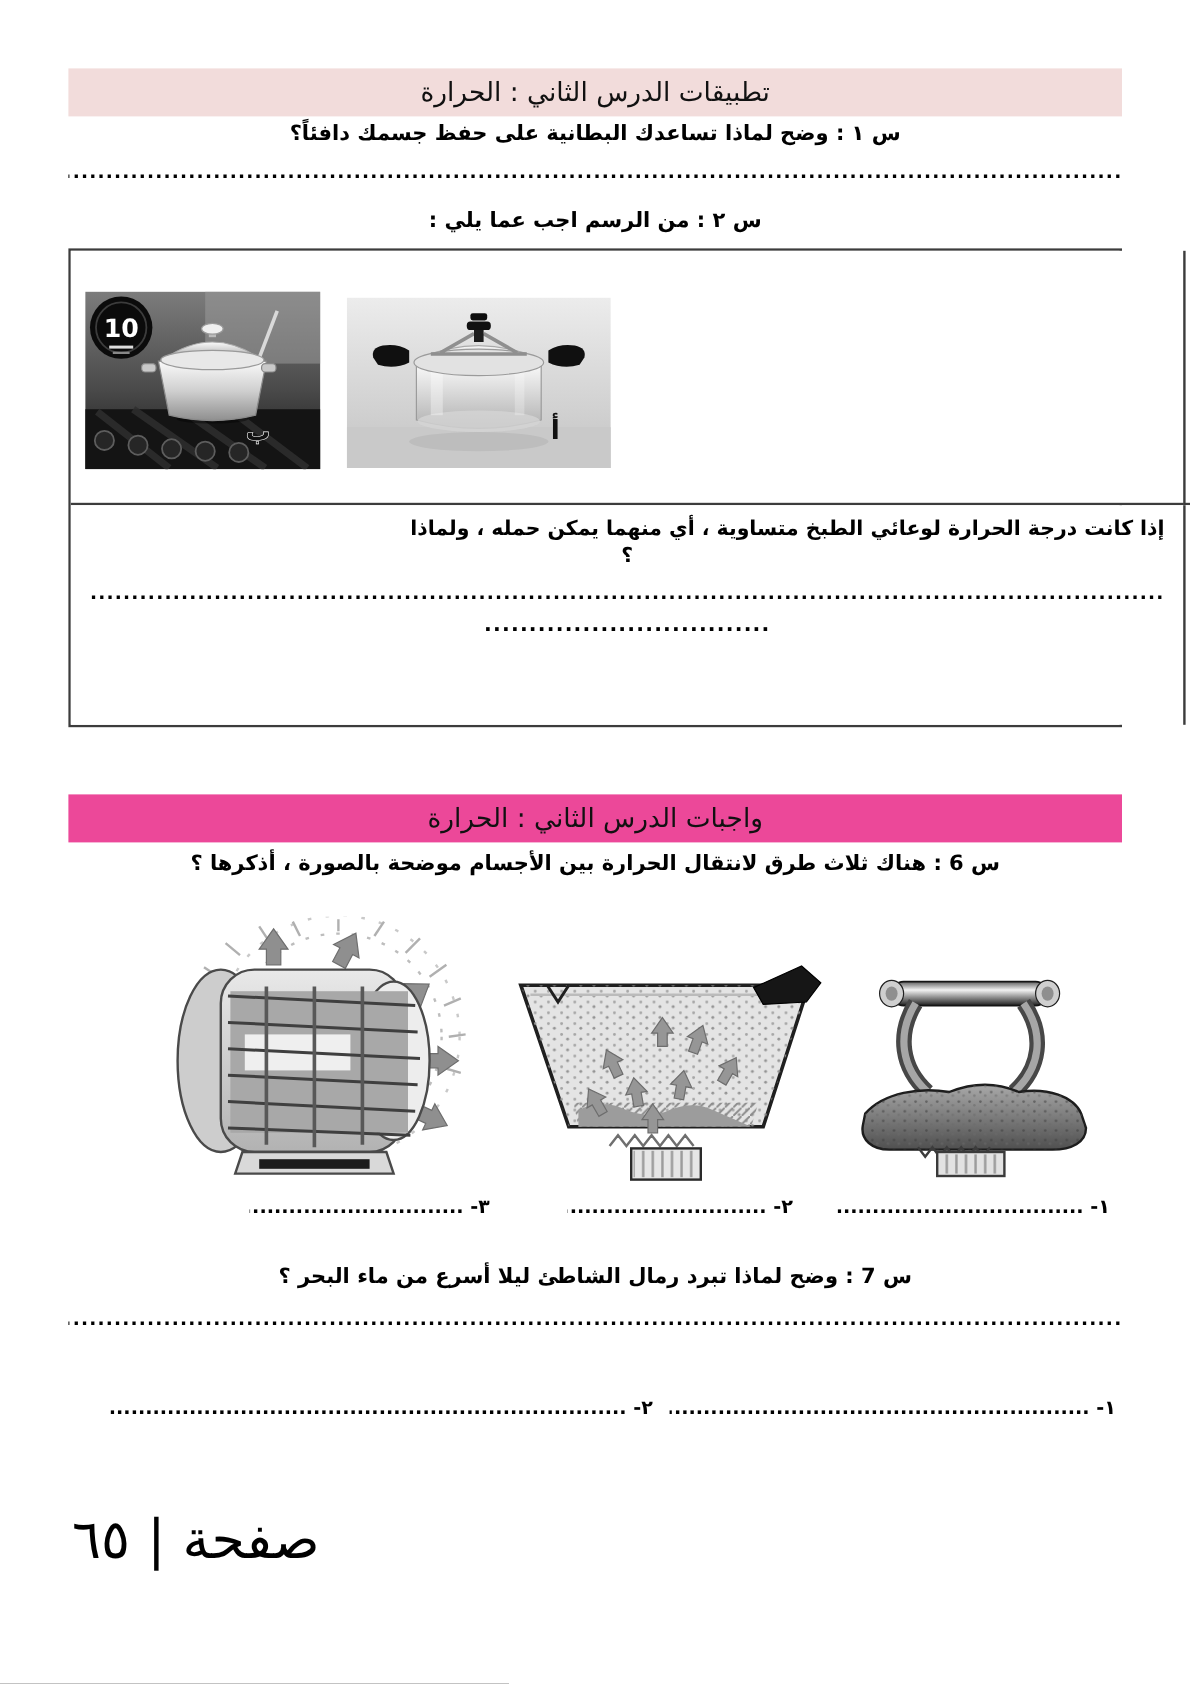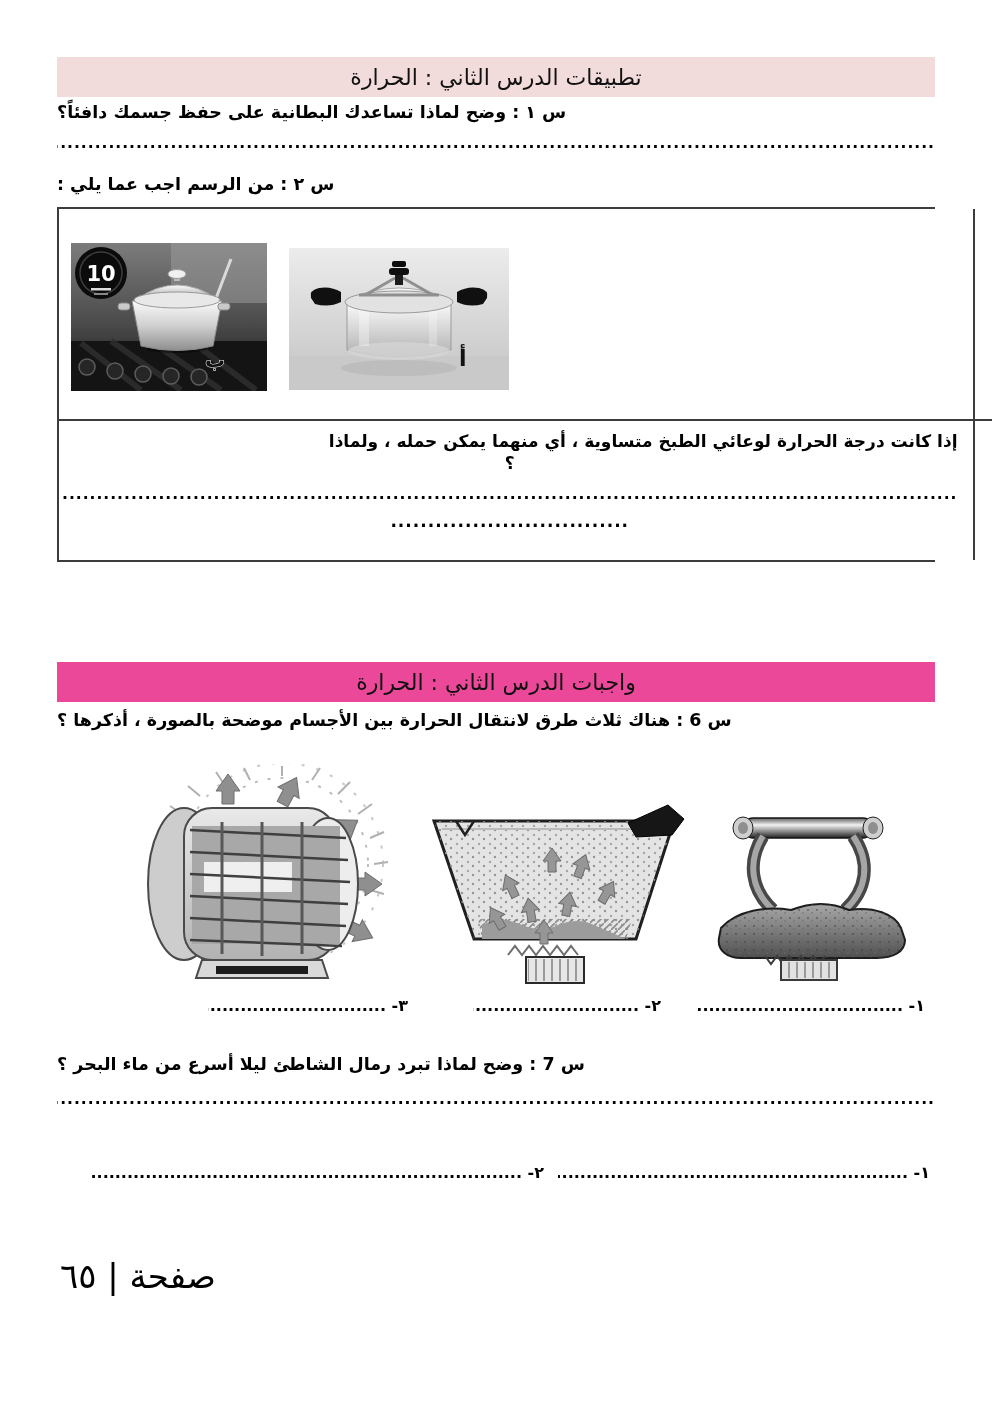--- a/index.html
+++ b/index.html
@@ -2,37 +2,37 @@
 <html lang="ar"><head>
 <meta charset="utf-8">
 <style>
   *{box-sizing:border-box}
   html,body{margin:0;padding:0;background:#9b9b9b}
   .page{position:relative;width:992px;height:1403px;background:#ffffff;margin:0 auto;overflow:hidden;
         font-family:"DejaVu Sans",sans-serif;color:#000}
   .abs{position:absolute}
   .bar{left:57px;width:878px;height:40px;display:flex;align-items:center;justify-content:center;
        font-weight:400;font-size:22px;color:#111}
-  .q{left:57px;width:878px;direction:rtl;text-align:left;font-weight:700;font-size:17.5px;line-height:1.45}
+  .q{left:57px;width:878px;direction:rtl;text-align:center;font-weight:700;font-size:17.5px;line-height:1.45}
   .dots{direction:rtl;text-align:right;font-weight:700;font-size:15.5px;letter-spacing:1px;
         white-space:nowrap;overflow:hidden;color:#000}
-  .tbl{left:57px;top:207px;width:878px;height:355px;border:2px solid #3c3c3c;display:grid;
+  .tbl{left:57px;top:207px;width:878px;height:399px;border:2px solid #3c3c3c;display:grid;
        grid-template-columns:1fr 295px;grid-template-rows:212px 1fr;background:#fff}
   .cell{position:relative;background:#fff}
   .c-div{border-left:2px solid #3c3c3c}
   .c-bot{border-bottom:2px solid #3c3c3c}
   .anscell{direction:rtl;padding:10px 12px 0 6px;font-weight:700;font-size:17px}
-  .qcell{direction:rtl;padding:10px 16px 0 3px;font-weight:700;font-size:17px}
+  .qcell{direction:rtl;padding:10px 16px 0 16px;font-weight:700;font-size:17px}
   .qcell .ql1{text-align:right}
   .qcell .qm{text-align:center;margin-top:2px}
   .qcell .d1{margin-top:12px}
   .qcell .d2{text-align:center;margin-top:8px;direction:rtl;font-weight:700;letter-spacing:1px}
   .blank{position:absolute;direction:rtl;text-align:right;font-weight:700;font-size:16px;
          white-space:nowrap;overflow:hidden;height:24px;letter-spacing:1px}
-  .footer{left:60px;top:1256px;direction:rtl;font-size:34px;color:#000}
+  .footer{left:60px;top:1256px;direction:rtl;font-size:45px;color:#000}
   svg text{font-family:"DejaVu Sans",sans-serif}
 </style>
 </head>
 <body>
 
 <div class="page">
 
   <div class="abs bar" style="top:57px;background:#f2dcdb">
     <span>تطبيقات الدرس الثاني : الحرارة</span>
   </div>

